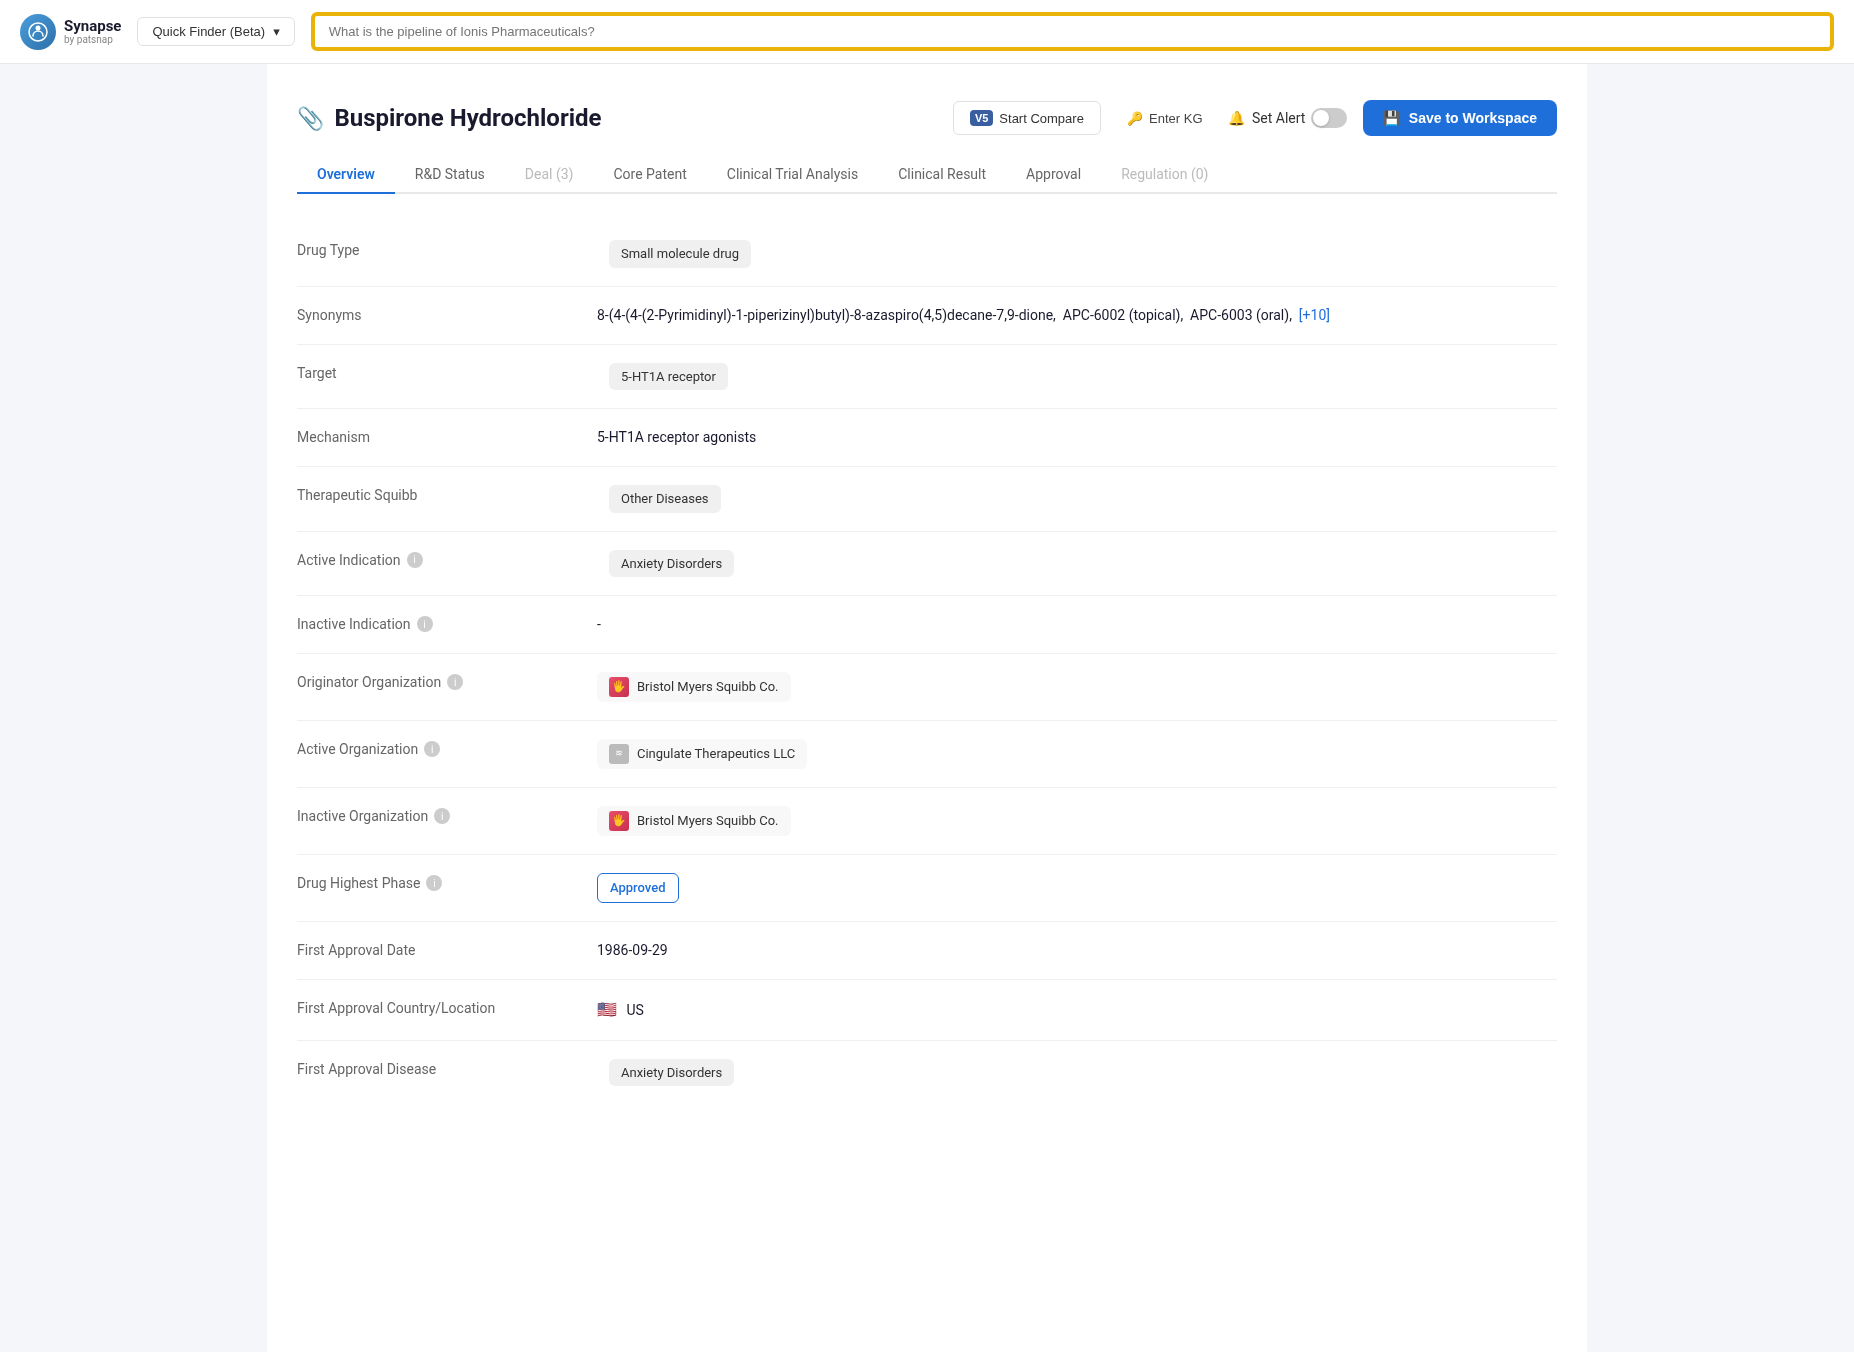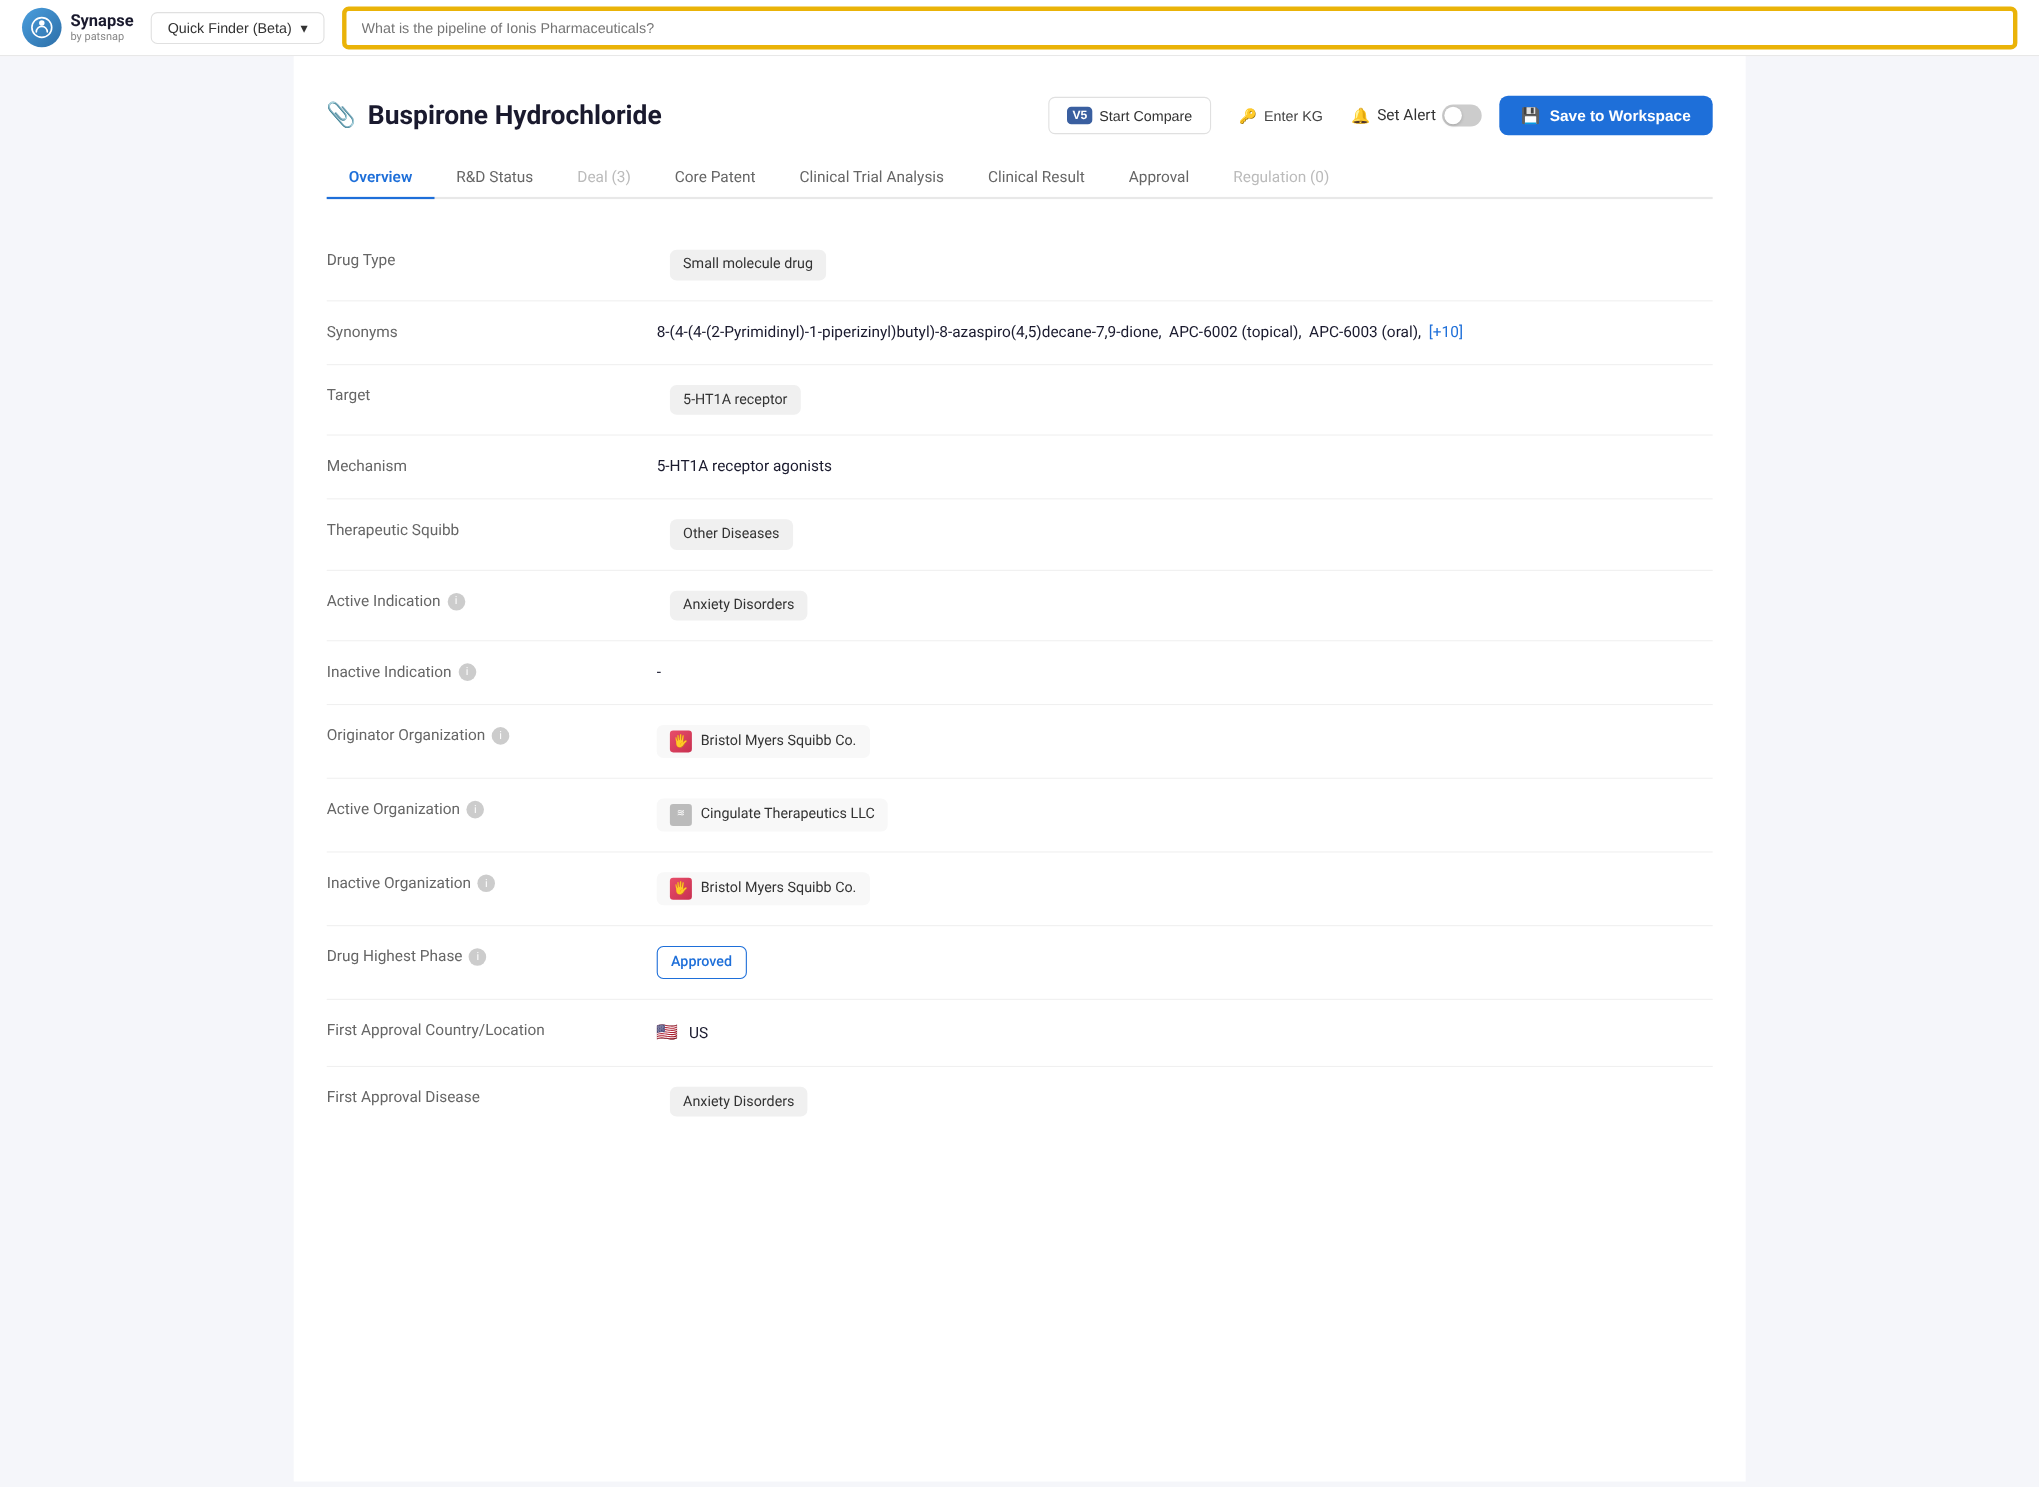--- a/index.html
+++ b/index.html
@@ -1,21 +1,21 @@
 <!DOCTYPE html>
 <html><head>
   <meta charset="utf-8">
   <style>
     * { box-sizing: border-box; margin: 0; padding: 0; }
     body { font-family: -apple-system, BlinkMacSystemFont, 'Segoe UI', Roboto, sans-serif; background: #f5f6fa; color: #333; font-size: 14px; }
 
     
     .top-nav {
       display: flex; align-items: center; background: #fff;
-      padding: 0 20px; height: 51px; border-bottom: 1px solid #e8e8e8;
+      padding: 0 20px; height: 64px; border-bottom: 1px solid #e8e8e8;
       gap: 16px;
     }
     .logo-area { display: flex; align-items: center; gap: 8px; cursor: pointer; }
     .logo-circle {
       width: 36px; height: 36px; border-radius: 50%;
       background: linear-gradient(135deg, #4a9edd, #2d6fa8);
       display: flex; align-items: center; justify-content: center;
       color: white; font-size: 16px; font-weight: bold;
     }
     .logo-text { display: flex; flex-direction: column; line-height: 1.1; }
@@ -302,20 +302,24 @@
     <div class="info-row">
       <div class="info-label">
         Drug Highest Phase
         <span class="info-icon">i</span>
       </div>
       <div class="info-value">
         <span class="chip-blue">Approved</span>
       </div>
     </div>
 
+    <div class="info-row">
+      <div class="info-label">First Approval Date</div>
+      <div class="info-value">1986-09-29</div>
+    </div>
 
     <div class="info-row">
       <div class="info-label">First Approval Country/Location</div>
       <div class="info-value">
         <span class="flag">🇺🇸</span>
         <span>US</span>
       </div>
     </div>
 
     <div class="info-row">

